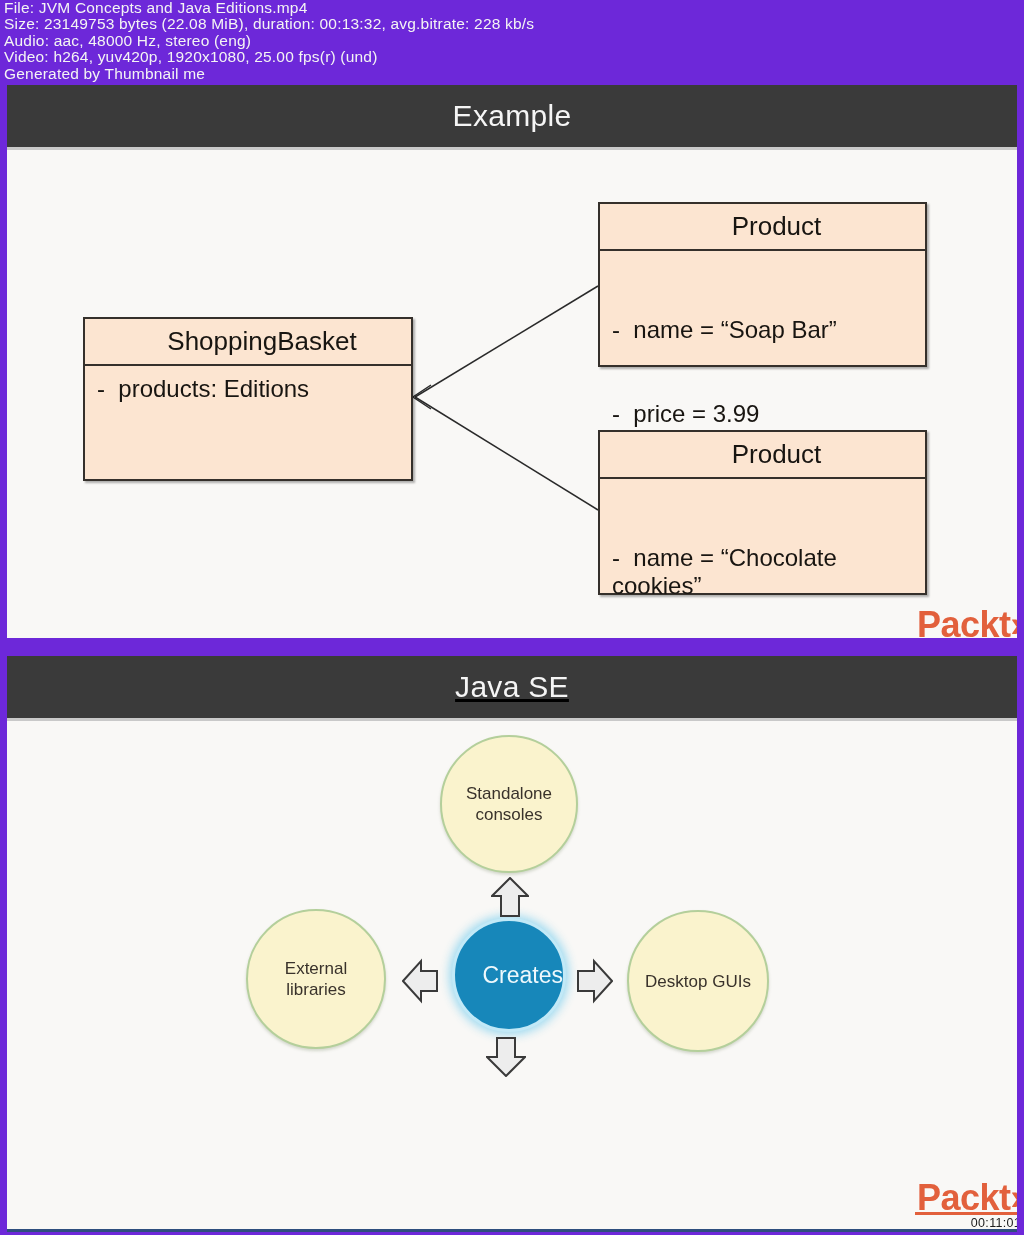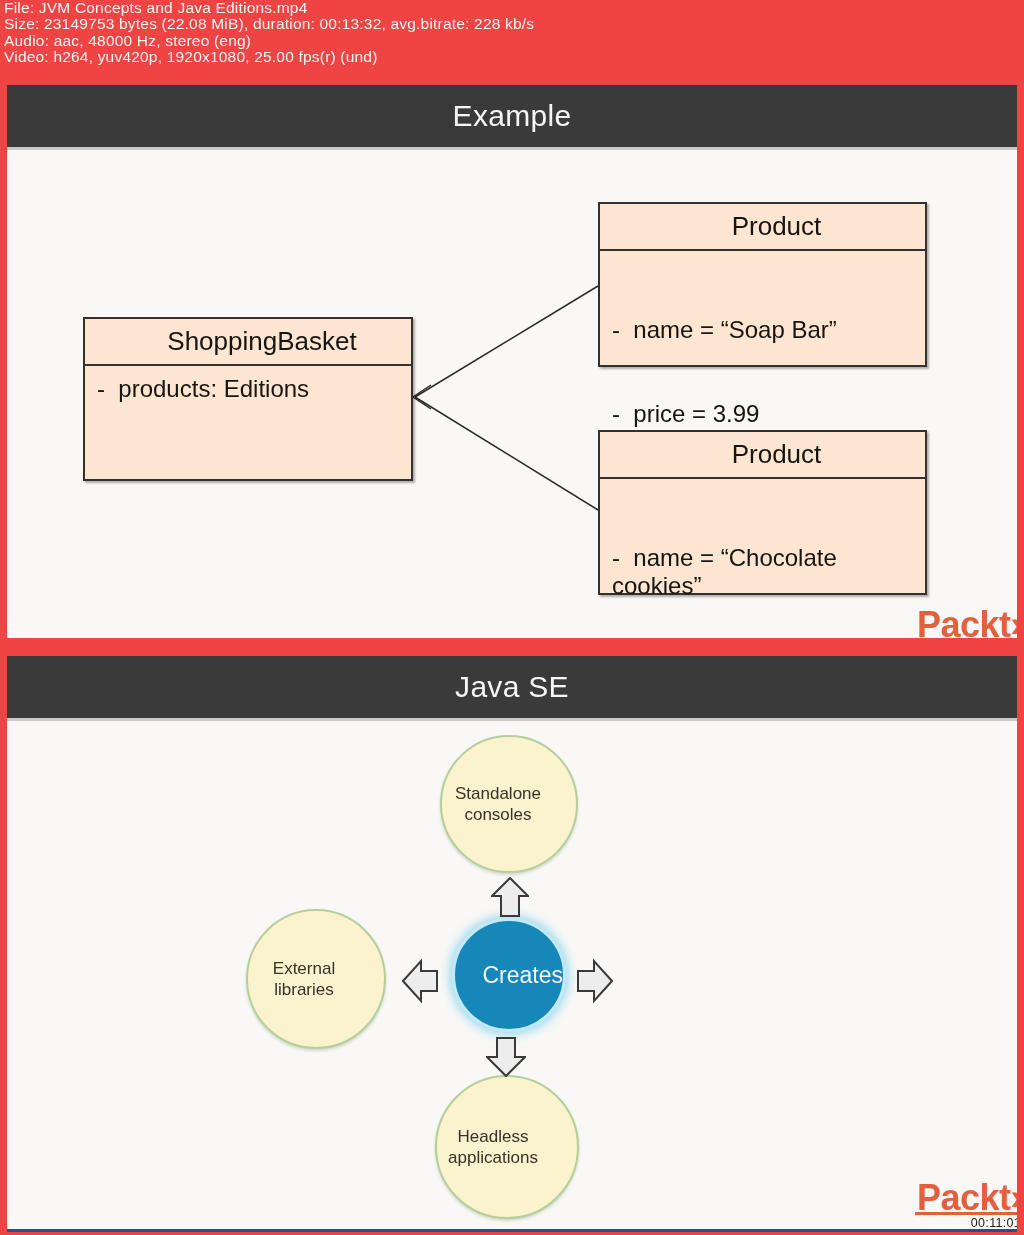--- a/index.html
+++ b/index.html
@@ -1,27 +1,27 @@
 <!DOCTYPE html>
 <html><head>
 <meta charset="utf-8">
 <style>
   * { margin:0; padding:0; box-sizing:border-box; }
   body { background:#000; }
   .page {
     position:relative; width:1024px; height:1235px; overflow:hidden;
-    background:#ef4444; font-family:"Liberation Sans", sans-serif;
+    background:#6d28d9; font-family:"Liberation Sans", sans-serif;
   }
   
   .file-info { position:absolute; top:0; left:0; right:0; padding-left:4px;
     color:#f4f4f4; font-size:15.5px; line-height:16.4px; letter-spacing:.2px; }
   
   .slide { position:absolute; left:7px; width:1010px; }
   #slide1 { top:85px; height:556px; }
-  #slide2 { top:656px; height:579px; }
+  #slide2 { top:656px; height:579px;text-decoration:underline; }
   .slide-bar { height:65px; background:#3a3a3a; border-bottom:3px solid #c9c9c9;
     display:flex; align-items:center; justify-content:center;
     color:#f5f5f5; font-size:30px; letter-spacing:.3px; }
   .slide-body { position:relative; background:#f9f8f6; height:calc(100% - 68px); overflow:hidden; }
   
   .uml-box { position:absolute; background:#fce5d1; border:2px solid #35302b;
     box-shadow:2px 2px 2px rgba(0,0,0,.3); }
   .uml-title { height:47px; border-bottom:2px solid #35302b; display:flex;
     align-items:center; justify-content:center; font-size:26px; color:#181511;padding-left:28px; }
   .uml-attrs { padding:9px 12px; font-size:24px; line-height:28px;
@@ -31,21 +31,21 @@
   #productB { left:591px; top:280px; width:329px; height:165px; }
   .connector { position:absolute; left:0; top:0; }
   
   .packt { position:absolute; left:908px; color:#e2603c; font-size:36px; font-weight:bold;
     letter-spacing:-.5px; line-height:26px; border-bottom:3px solid #e2603c; padding:0 2px 1px 2px; }
   .timecode { position:absolute; right:-4px; color:#1c1c1c; font-size:12.5px; letter-spacing:.3px; }
   #packt1 { top:462px; } #time1 { top:489px; }
   #packt2 { top:464px; } #time2 { top:495px; }
   
   .node { position:absolute; border-radius:50%; background:#faf3cd; border:2px solid #b4cf9b;
-    display:flex; align-items:center; text-align:center;
+    display:flex; align-items:center; justify-content:center; text-align:center;
     font-size:17px; line-height:21px; color:#39322b; box-shadow:0 2px 3px rgba(100,120,80,.25); }
   .node-label { width:112px; }
   #node-top    { left:433px; top:14px;  width:138px; height:138px; }
   #node-left   { left:239px; top:188px; width:140px; height:140px; }
   #node-right  { left:620px; top:189px; width:142px; height:142px; }
   #node-bottom { left:428px; top:354px; width:144px; height:144px; }
   .center-node { position:absolute; left:445px; top:197px; width:114px; height:114px;
     border-radius:50%; background:#1787ba; border:3px solid #c2e9f7;
     box-shadow:0 0 10px 3px rgba(150,215,240,.9);
     display:flex; align-items:center; justify-content:flex-end; color:#eef8fc; font-size:23px; }
@@ -59,20 +59,21 @@
 </head>
 <body>
 
 <div class="page">
 
   <div class="file-info">
     <div>File: JVM Concepts and Java Editions.mp4</div>
     <div>Size: 23149753 bytes (22.08 MiB), duration: 00:13:32, avg.bitrate: 228 kb/s</div>
     <div>Audio: aac, 48000 Hz, stereo (eng)</div>
     <div>Video: h264, yuv420p, 1920x1080, 25.00 fps(r) (und)</div>
+    <div>Generated by Thumbnail me</div>
   </div>
 
   <div class="slide" id="slide1">
     <div class="slide-bar">
       <span>Example</span>
     </div>
     <div class="slide-body">
 
       <svg class="connector" width="1010" height="503">
         <line x1="408" y1="247" x2="591" y2="136" stroke="#2a2a2a" stroke-width="1.5"></line>
@@ -113,22 +114,22 @@
       <span>Java SE</span>
     </div>
     <div class="slide-body">
 
       <div class="node" id="node-top">
         <div class="node-label">Standalone consoles</div>
       </div>
       <div class="node" id="node-left">
         <div class="node-label">External libraries</div>
       </div>
-      <div class="node" id="node-bottom">
-        <div class="node-label">Headless applications</div>
+      <div class="node" id="node-right">
+        <div class="node-label">Desktop GUIs</div>
       </div>
 
       <div class="center-node">
         <span>Creates</span>
       </div>
 
       <div class="arrow" id="arrow-up">
         <svg width="38" height="40">
             <polygon points="19,1 37,19 28,19 28,39 10,39 10,19 1,19" fill="#ededed" stroke="#3a3a3a" stroke-width="2"></polygon>
           </svg>

